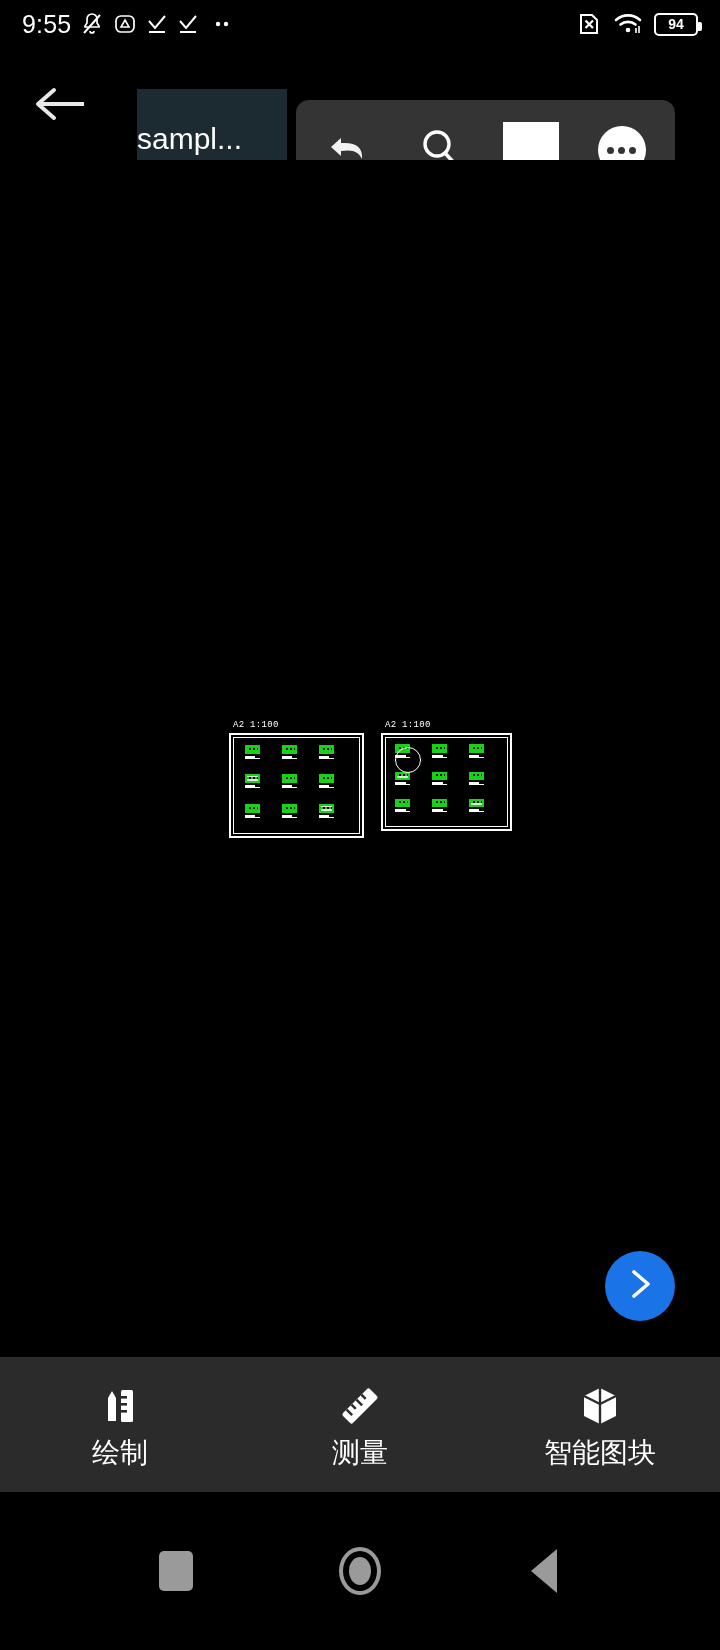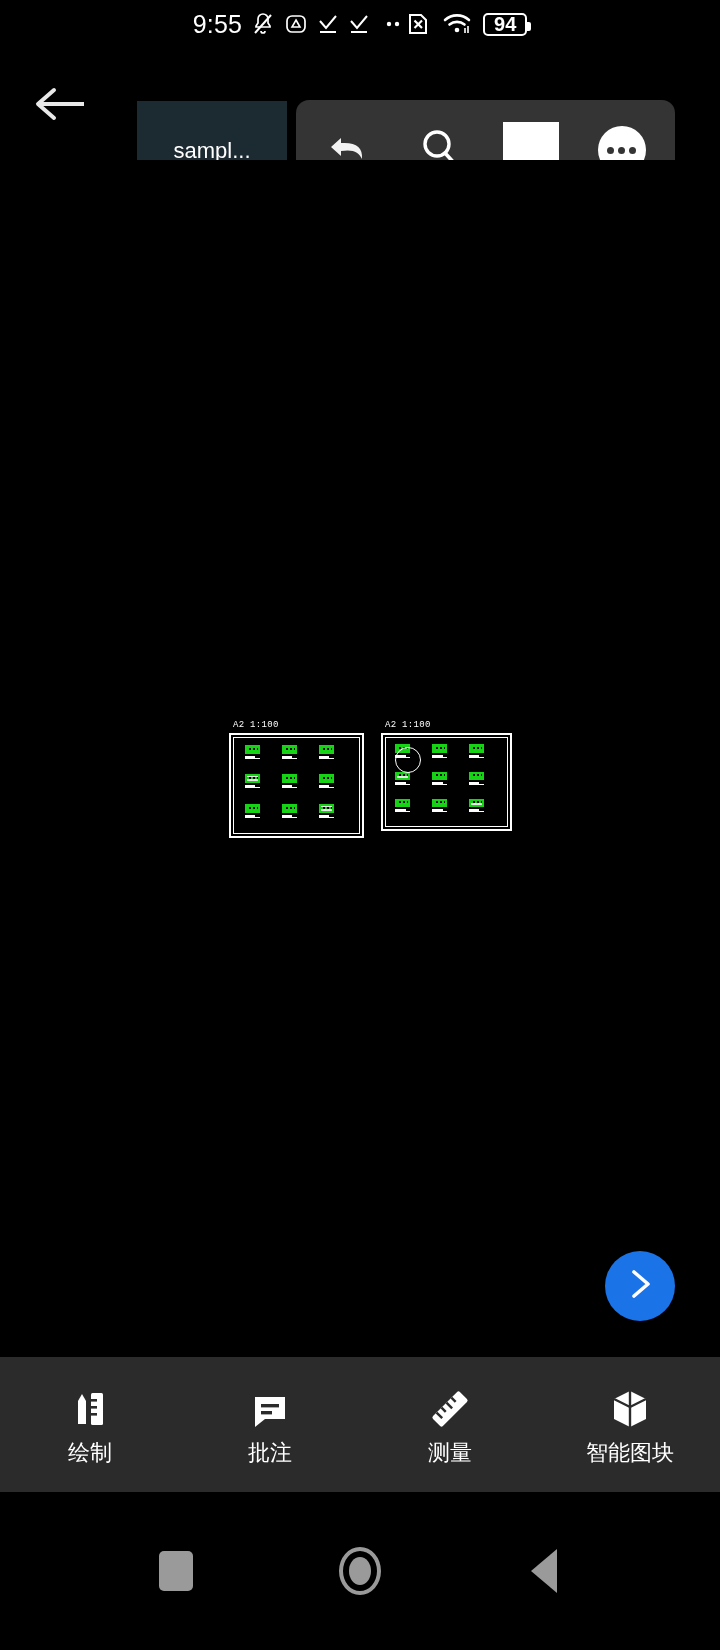--- a/index.html
+++ b/index.html
@@ -7,45 +7,45 @@
     width:720px; height:1650px;
     background:#000;
     font-family:"Liberation Sans", sans-serif;
     overflow:hidden;
   }
   .screen { position:relative; width:720px; height:1650px; background:#000; }
 
   
   .statusbar{
     position:absolute; left:0; top:0; width:720px; height:48px;
-    display:flex; align-items:center; justify-content:center;
+    display:flex; align-items:center; justify-content:space-between;
     padding:4px 22px; color:#fff;
   }
   .sb-left{ display:flex; align-items:center; gap:9px; }
   .sb-right{ display:flex; align-items:center; gap:12px; }
   .sb-clock{ font-size:25px; font-weight:400; letter-spacing:.2px; line-height:1; }
   .sb-ic{ display:inline-flex; align-items:center; justify-content:center; }
 
   
   .battery{ position:relative; width:44px; height:23px; border:2px solid #fff;
             border-radius:5px; display:flex; align-items:center; justify-content:center; }
   .battery:after{ content:""; position:absolute; right:-6px; top:7px; width:4px; height:9px;
                   background:#fff; border-radius:0 2px 2px 0; }
-  .battery .lvl{ font-size:20px; font-weight:700; color:#fff; line-height:1; }
+  .battery .lvl{ font-size:14px; font-weight:700; color:#fff; line-height:1; }
 
   
   .topbar{ position:absolute; left:0; top:48px; width:720px; height:112px; }
   .back-btn{
     position:absolute; left:22px; top:20px; width:78px; height:72px;
     display:flex; align-items:center; justify-content:center; cursor:pointer;
   }
   .file-tab{
-    position:absolute; left:137px; top:53px; width:150px; height:100px;
-    background:#1c2a31; display:flex; align-items:center; justify-content:center;
-    color:#fff; font-size:22px; cursor:pointer; overflow:hidden;
+    position:absolute; left:137px; top:41px; width:150px; height:100px;
+    background:#1c2a31; display:flex; align-items:center; justify-content:flex-start;
+    color:#fff; font-size:30px; cursor:pointer; overflow:hidden;
   }
   .tools-group{
     position:absolute; left:296px; top:52px; width:379px; height:100px;
     background:#343434; border-radius:13px;
     display:flex; align-items:center; justify-content:space-around; padding:0 8px;
   }
   .tool-btn{ width:66px; height:66px; display:flex; align-items:center; justify-content:center;
              cursor:pointer; }
   .white-square{ width:56px; height:56px; background:#fff; }
   .dots-ellipse{ width:48px; height:48px; background:#fff; border-radius:50%;
@@ -114,21 +114,21 @@
   
   .bottomnav{
     position:absolute; left:0; top:1357px; width:720px; height:135px; background:#2b2b2b;
     display:flex; align-items:center;
   }
   .nav-item{
     flex:1; height:100%; display:flex; flex-direction:column; align-items:center;
     justify-content:center; gap:10px; cursor:pointer; color:#fff;
   }
   .nav-item .nav-ic{ height:46px; display:flex; align-items:center; justify-content:center; }
-  .nav-item .nav-lbl{ font-size:22px; color:#fff; line-height:1; white-space:nowrap;text-align:center; }
+  .nav-item .nav-lbl{ font-size:28px; color:#fff; line-height:1; white-space:nowrap;text-align:center; }
 
   
   .androidnav{
     position:absolute; left:0; top:1492px; width:720px; height:158px; background:#000;
     display:flex; align-items:center; justify-content:center; gap:128px;
   }
   .and-btn{ width:56px; height:56px; display:flex; align-items:center; justify-content:center;
             cursor:pointer; }
   .and-square{ width:34px; height:40px; background:#9a9a9a; border-radius:5px; }
   .and-circle{ width:42px; height:48px; border:4px solid #9a9a9a; border-radius:50%;
@@ -367,30 +367,20 @@
           <path d="M13 6 L17 13 L17 36 L9 36 L9 13 Z" fill="#fff"></path>
           <rect x="22" y="5" width="12" height="32" rx="1.5" fill="#fff"></rect>
           <rect x="22" y="11" width="6" height="2.6" fill="#2b2b2b"></rect>
           <rect x="22" y="18" width="6" height="2.6" fill="#2b2b2b"></rect>
           <rect x="22" y="25" width="6" height="2.6" fill="#2b2b2b"></rect>
         </svg>
       </span>
       <span class="nav-lbl">绘制</span>
     </div>
 
-    <div class="nav-item">
-      <span class="nav-ic">
-        <svg width="42" height="42" viewBox="0 0 42 42">
-          <path d="M6 9h30v22H16l-10 8z" fill="#fff"></path>
-          <rect x="12" y="16" width="18" height="3.4" fill="#2b2b2b"></rect>
-          <rect x="12" y="23" width="11" height="3.4" fill="#2b2b2b"></rect>
-        </svg>
-      </span>
-      <span class="nav-lbl">批注</span>
-    </div>
 
 
 
     <div class="nav-item">
       <span class="nav-ic">
         <svg width="42" height="42" viewBox="0 0 42 42">
           <g transform="rotate(-45 21 21)">
             <rect x="2" y="14" width="38" height="14" rx="2" fill="#fff"></rect>
             <line x1="9" y1="14" x2="9" y2="22" stroke="#2b2b2b" stroke-width="2.4"></line>
             <line x1="16" y1="14" x2="16" y2="20" stroke="#2b2b2b" stroke-width="2.4"></line>

